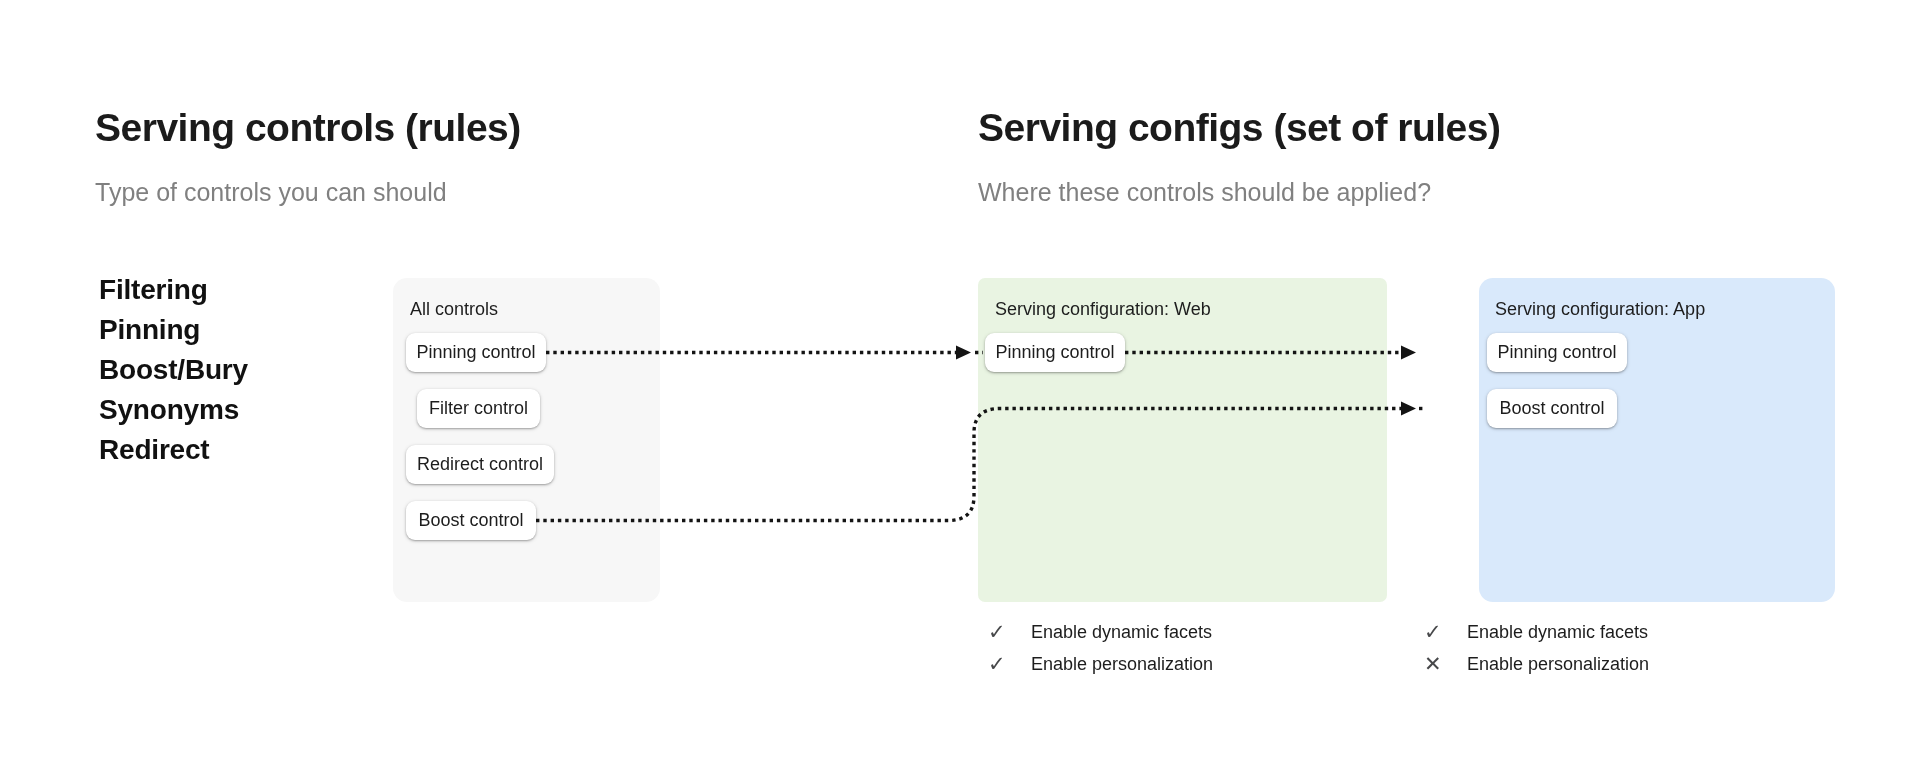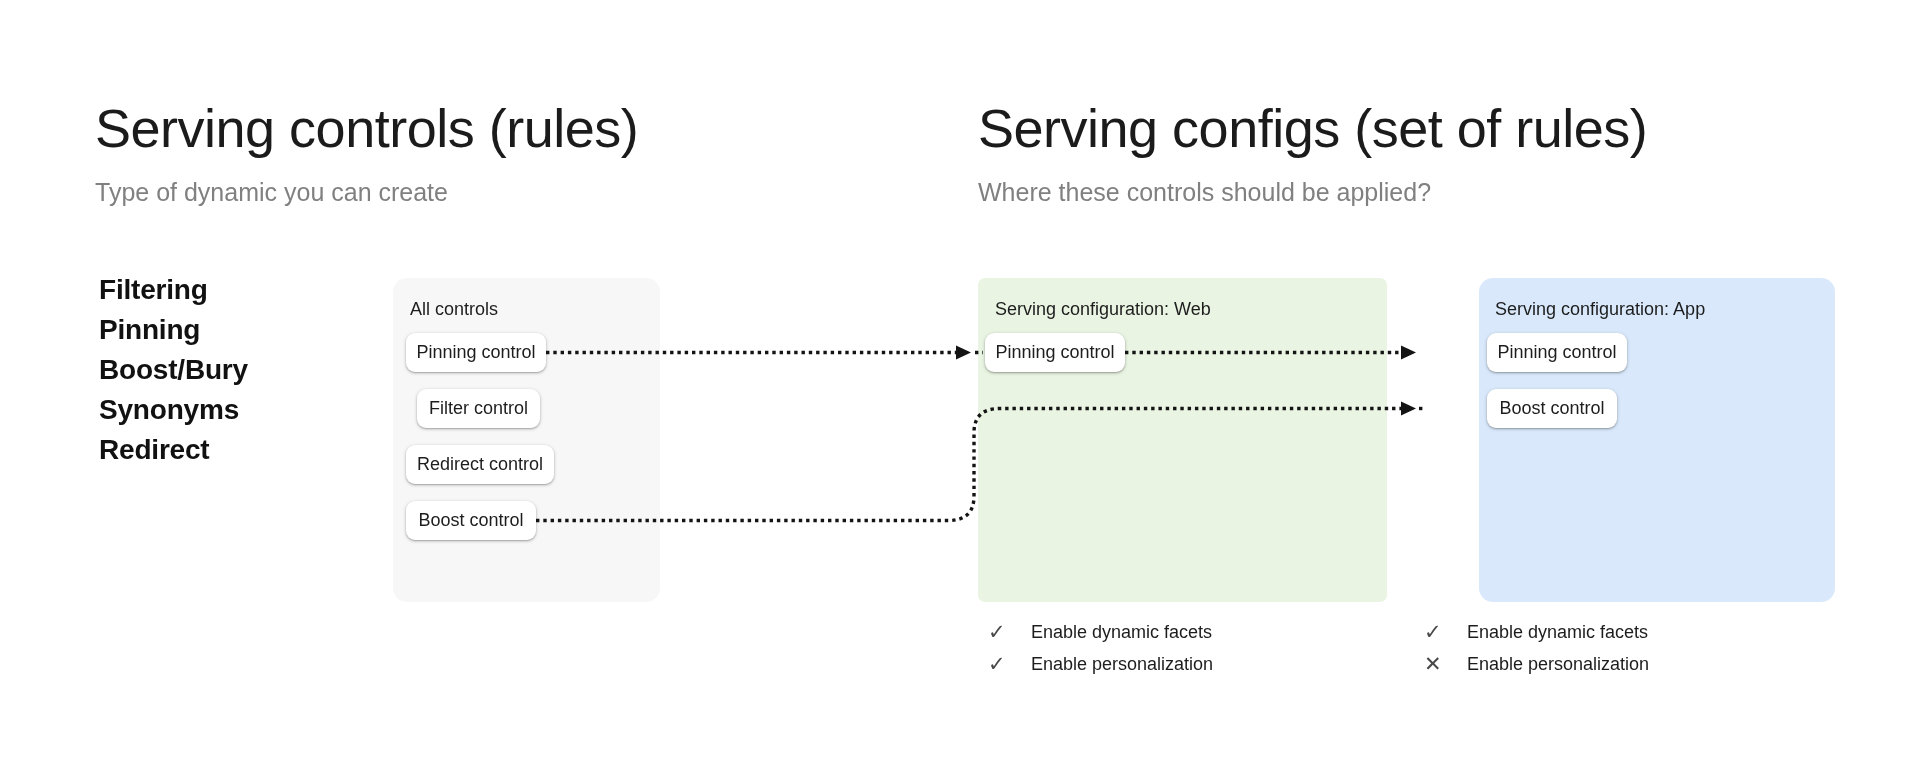--- a/index.html
+++ b/index.html
@@ -9,21 +9,21 @@
     --web-card-bg:#e9f4e2; --app-card-bg:#d9e9fb; --arrow:#141414; --icon:#47484a;
   }
   *{margin:0;padding:0;box-sizing:border-box;}
   html,body{background:#fff;}
   body{font-family:"Liberation Sans", sans-serif;}
   .stage{position:relative;width:1920px;height:775px;background:var(--page-bg);overflow:hidden;}
 
   .header{position:absolute;top:100px;}
   .header.left{left:95px;}
   .header.right{left:978px;}
-  .title{font-size:54px;line-height:56px;font-weight:400;letter-spacing:-0.5px;color:var(--title-text);}
+  .title{font-size:39px;line-height:56px;font-weight:700;letter-spacing:-0.5px;color:var(--title-text);}
   .subtitle{margin-top:21px;font-size:25px;line-height:30px;font-weight:400;color:var(--subtitle-text);}
 
   .types-list{position:absolute;left:99px;top:270px;}
   .type-item{font-size:28px;line-height:40px;font-weight:600;color:var(--list-text);letter-spacing:-0.2px;}
 
   .card{position:absolute;top:278px;height:324px;border-radius:14px;}
   .card-gray{left:393px;width:267px;background:var(--all-controls-card-bg);}
   .card-green{left:978px;width:409px;background:var(--web-card-bg);border-radius:7px;}
   .card-blue{left:1479px;width:356px;background:var(--app-card-bg);}
   .card-label{position:absolute;top:20px;font-size:18px;line-height:22px;color:var(--card-label-text);}
@@ -44,21 +44,21 @@
   .feature-icon{width:24px;font-size:21px;line-height:24px;color:var(--icon);text-align:left;}
   .feature-label{font-size:18px;color:var(--card-label-text);margin-left:19px;}
 </style>
 </head>
 <body>
 
 <div class="stage">
 
   <div class="header left">
     <div class="title">Serving controls (rules)</div>
-    <div class="subtitle">Type of dynamic you can create</div>
+    <div class="subtitle">Type of controls you can should</div>
   </div>
 
   <div class="header right">
     <div class="title">Serving configs (set of rules)</div>
     <div class="subtitle">Where these controls should be applied?</div>
   </div>
 
   <div class="types-list">
     <div class="type-item">Filtering</div>
     <div class="type-item">Pinning</div>

